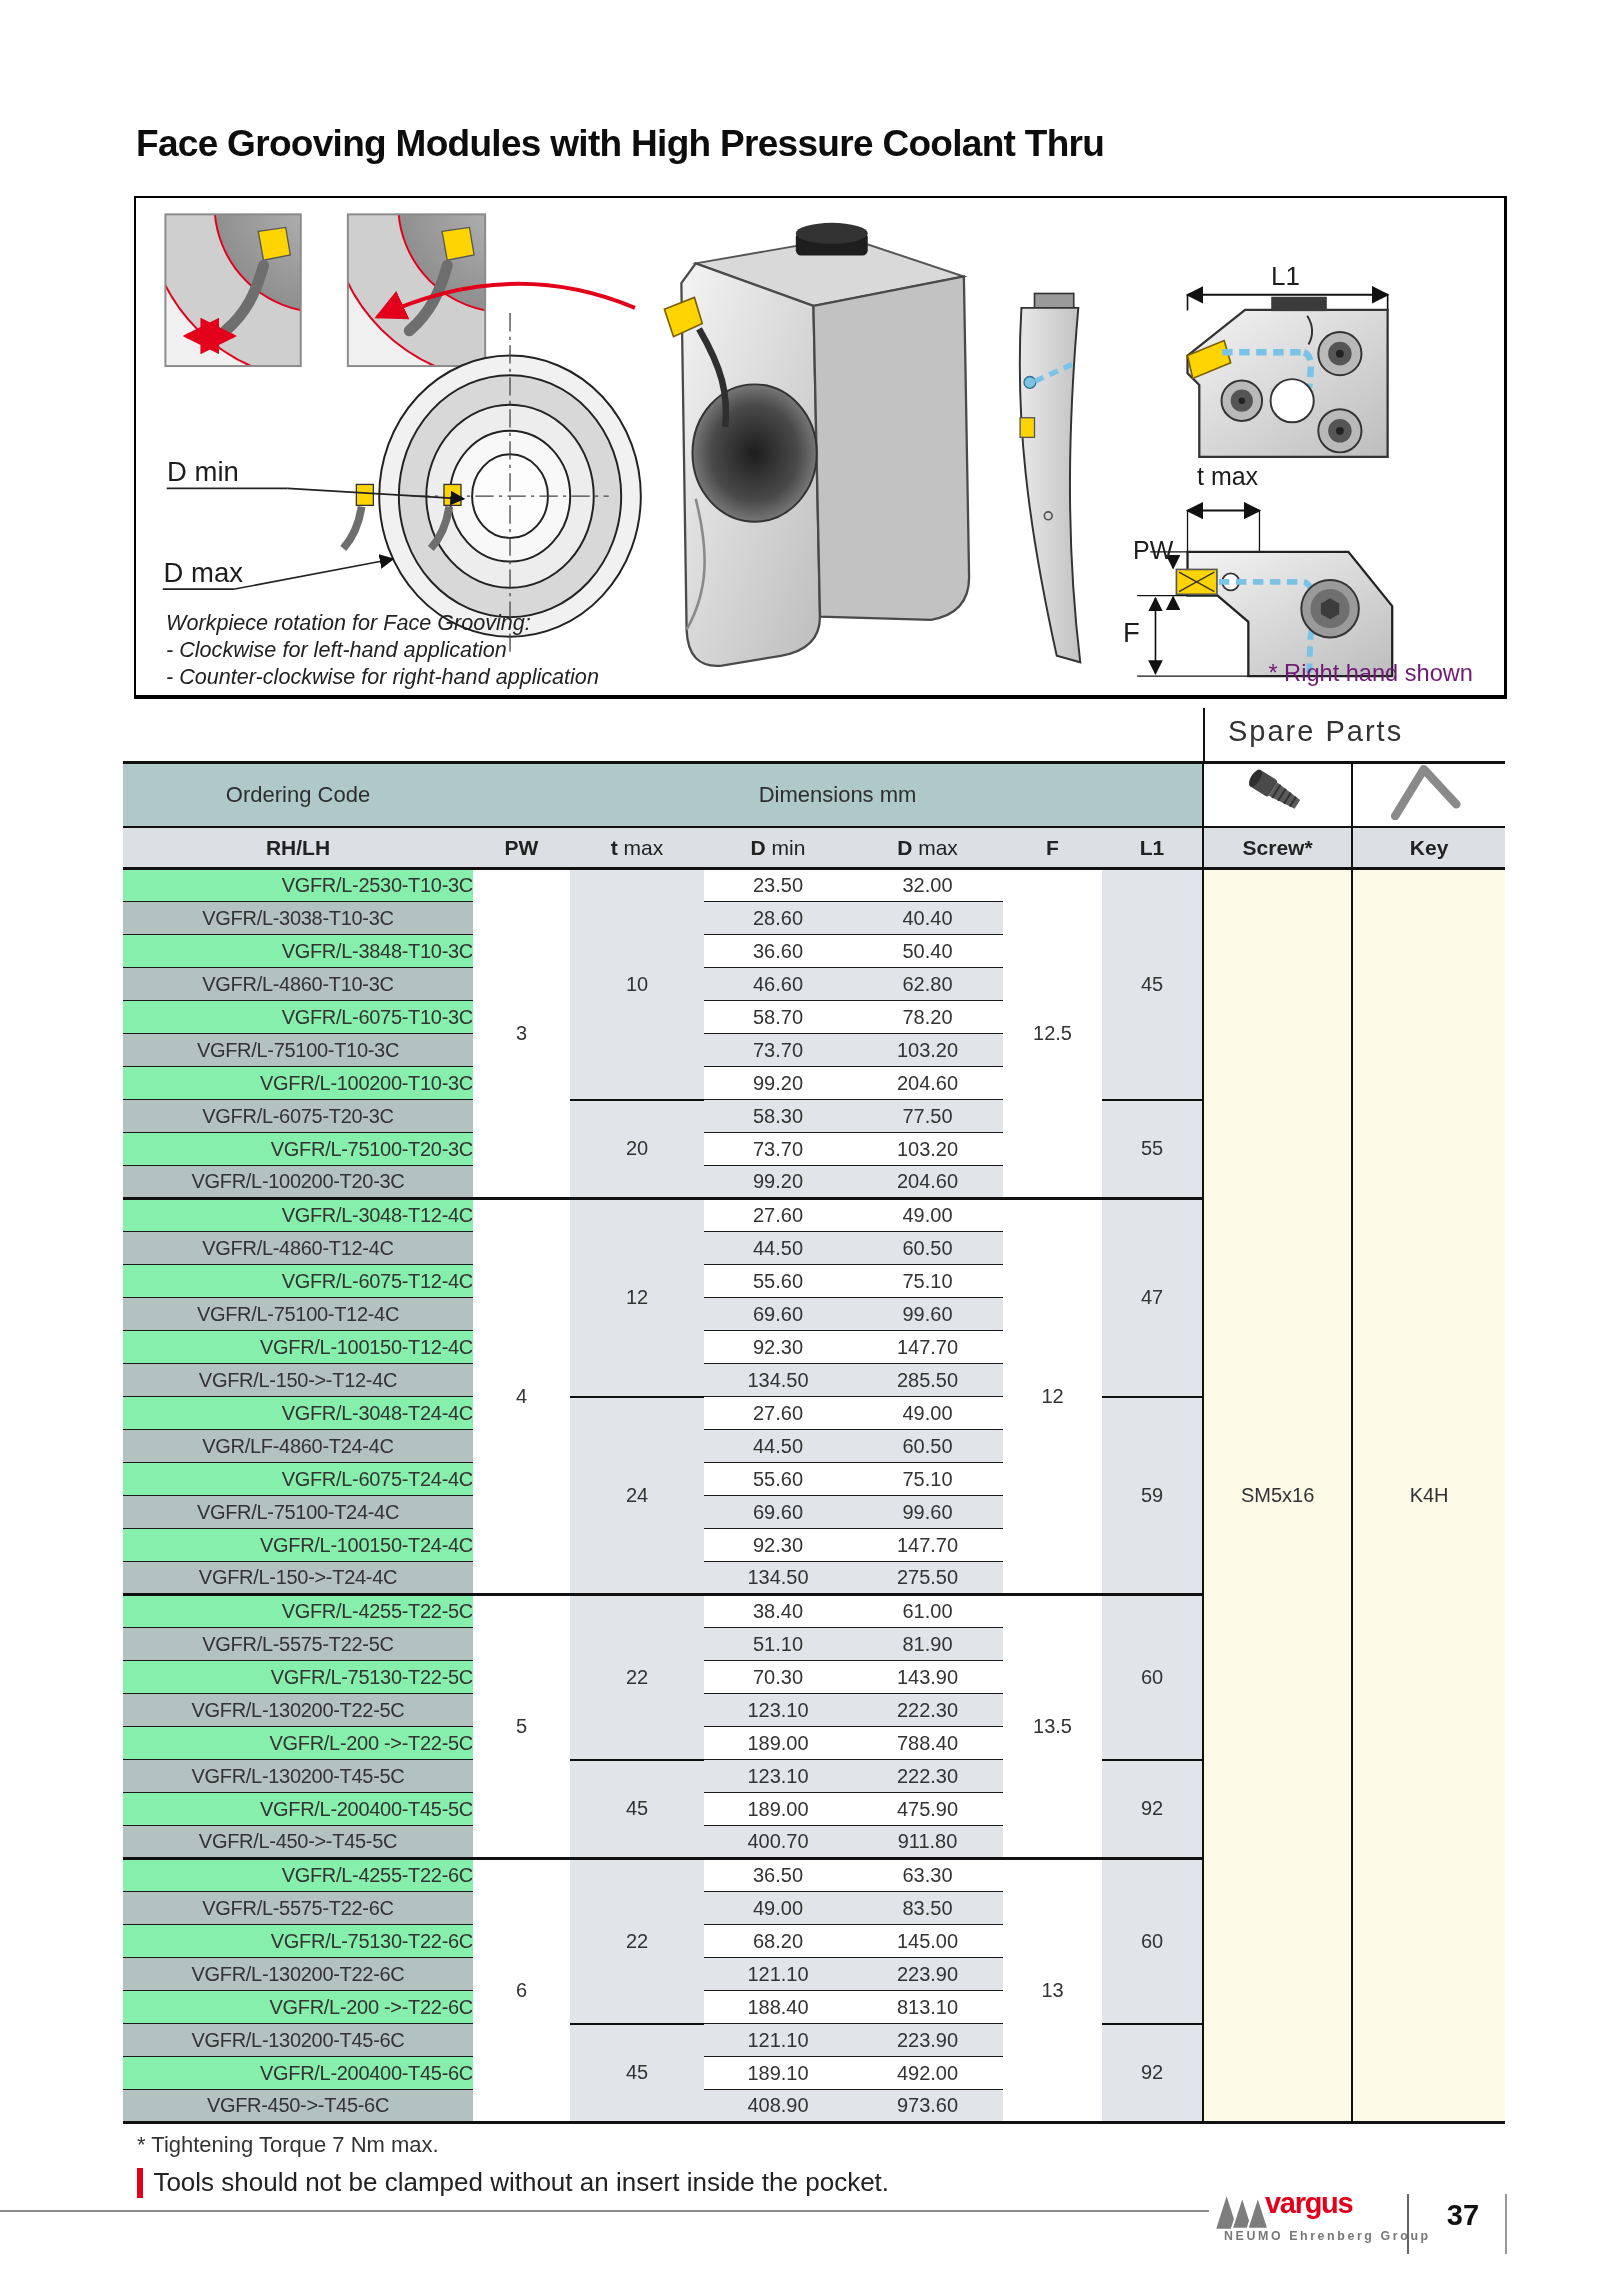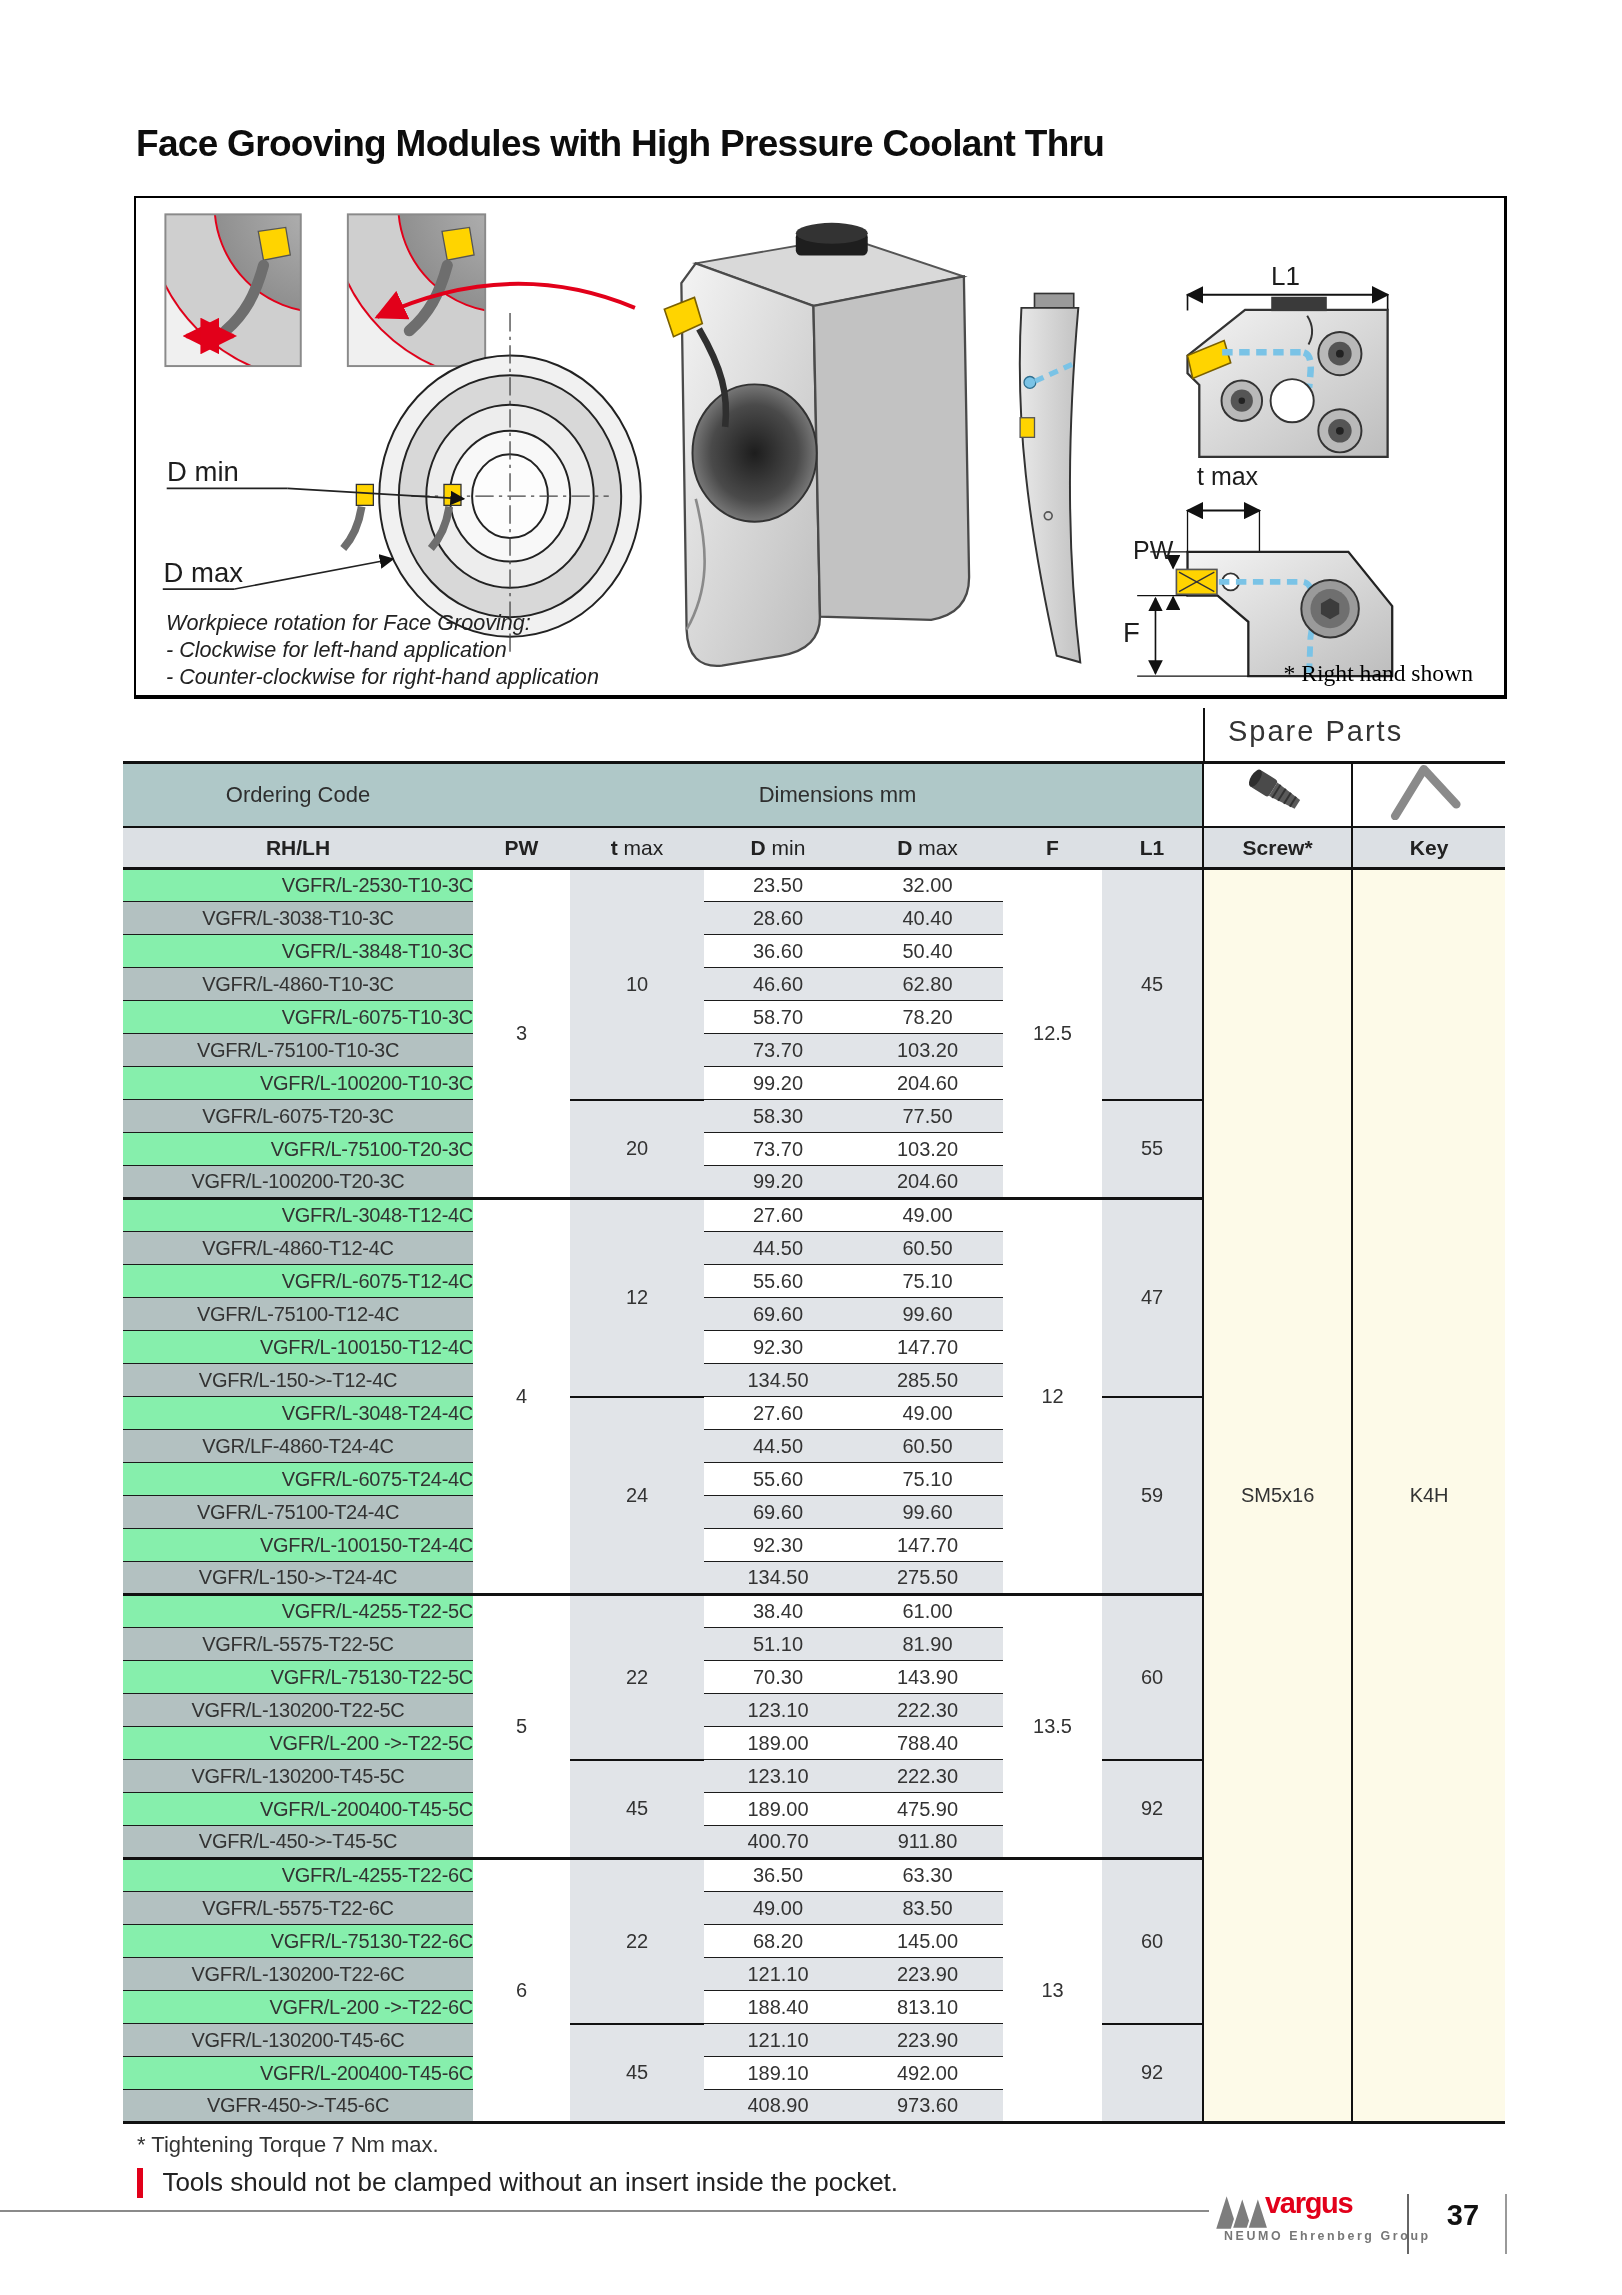--- a/index.html
+++ b/index.html
@@ -14,21 +14,21 @@
               border-right-width:3.3px;border-bottom-width:4.6px;background:#fff;}
   .figure-box svg{position:absolute;left:0;top:0;}
   .fig-label{position:absolute;color:#1d1d1d;}
   .lbl-dmin{left:31px;top:258px;font-size:27.5px;}
   .lbl-dmax{left:27.5px;top:359px;font-size:27.5px;}
   .lbl-l1{left:1135px;top:63px;font-size:26px;}
   .lbl-tmax{left:1061px;top:264px;font-size:25px;}
   .lbl-pw{left:997px;top:338px;font-size:25px;}
   .lbl-f{left:987px;top:419px;font-size:27.5px;}
   .rotation-note{position:absolute;left:30px;top:411px;font-size:21.6px;line-height:27px;color:#222;font-style:italic;}
-  .right-hand-note{position:absolute;right:31px;top:462px;font-size:23.6px;color:#000000;font-family:Liberation Serif, serif;}
+  .right-hand-note{position:absolute;right:31px;top:462px;font-size:23.6px;color:#701a75;}
 
   
   .spare-parts-label{position:absolute;left:1228px;top:715px;font-size:29px;color:#333;letter-spacing:2px;}
   .spare-vline{position:absolute;left:1203px;top:708px;width:2px;height:55px;background:#111;}
 
   
   table.spec{position:absolute;left:123px;top:761px;width:1382px;border-collapse:collapse;table-layout:fixed;}
   table.spec td{padding:0;text-align:center;font-size:20px;color:#333;overflow:hidden;white-space:nowrap;}
   tr.h1 td{background:#afc8c8;border-top:3.3px solid #111;border-bottom:2px solid #111;height:62px;font-size:22px;color:#2e2e2e;}
   tr.h1 td.hicon{background:#fff;}
@@ -46,21 +46,21 @@
   td.tmax,td.l1{background:#e1e4e8;border-bottom:2.3px solid #111;font-size:22px;}
   td.pw,td.f{background:#fff;border-bottom:3.3px solid #111;font-size:22px;}
   td.thick{border-bottom:3.3px solid #111;}
   tbody tr.gend td{border-bottom:3.3px solid #111;}
   tbody tr.tend td{border-bottom:3.9px solid #111;}
   td.screw,td.key{background:#fdfae8;border-bottom:3.9px solid #111;font-size:21px;color:#2e2e2e;}
   td.screw{border-left:2px solid #111;border-right:2px solid #111;}
 
   
   .footnote-torque{position:absolute;left:137px;top:2132px;font-size:22px;color:#333;}
-  .footnote-clamp{position:absolute;left:137px;top:2167px;font-size:26px;color:#222;display:flex;align-items:center;gap:9px;}
+  .footnote-clamp{position:absolute;left:137px;top:2167px;font-size:26px;color:#222;display:flex;align-items:center;}
   .footnote-clamp .redbar{display:inline-block;width:5.9px;height:30px;background:#e2001a;margin-right:10.5px;}
   .footer-rule{position:absolute;left:0;top:2210px;width:1209px;height:2px;background:#8a8a8a;}
   .logo{position:absolute;left:1211px;top:2191px;width:301px;height:65px;}
   .logo .brand{position:absolute;left:54px;top:-3.9px;font-size:29px;font-weight:800;color:#e2001a;letter-spacing:-1.3px;}
   .logo .group{position:absolute;left:13px;top:38px;font-size:12.4px;font-weight:700;color:#777;letter-spacing:2.6px;}
   .logo .vbar1{position:absolute;left:196px;top:2.6px;width:2px;height:60px;background:#666;}
   .logo .vbar2{position:absolute;left:294px;top:2.6px;width:2px;height:60px;background:#999;}
   .logo .pagenum{position:absolute;left:216px;top:7.9px;width:72px;text-align:center;font-size:29px;font-weight:800;color:#111;}
 </style>
 </head>

